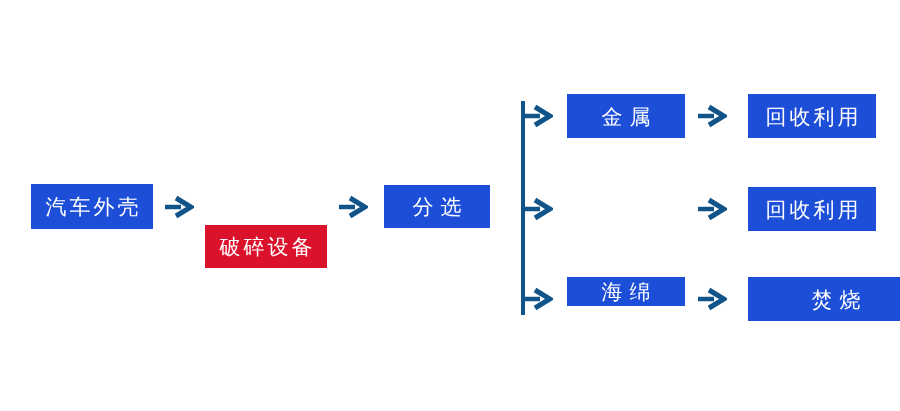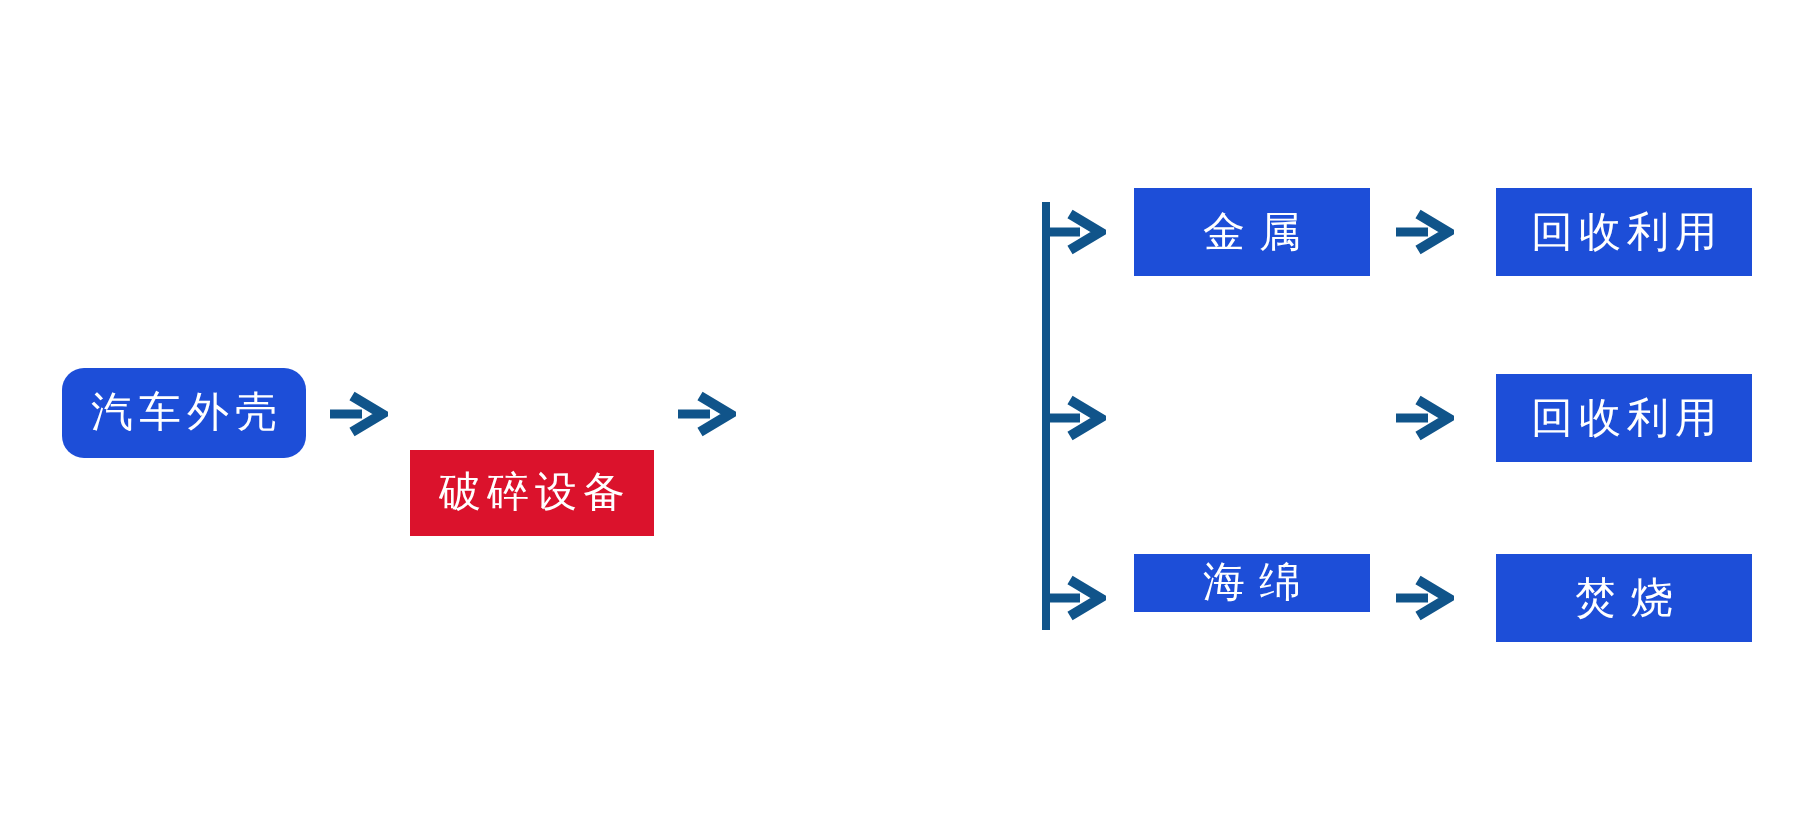--- a/index.html
+++ b/index.html
@@ -41,34 +41,35 @@
     width: 4px;
     height: 214px;
     background: #10548A;
   }
 </style>
 </head>
 <body>
 
 <div class="scene">
 
-  <div class="box blue sp4" style="left:31px; top:184px; width:122px; height:45px;border-radius:11px;">汽车外壳</div>
+  <div class="box blue sp4" style="left:31px; top:184px; width:122px; height:45px;">汽车外壳</div>
 
   <svg class="arrow" style="left:164px; top:195px;" viewBox="0 0 30 24">
     <path d="M1 12 H17" stroke="#10548A" stroke-width="4.5" fill="none"></path>
     <path d="M12 3 L27 12 L12 21" stroke="#10548A" stroke-width="5" fill="none"></path>
   </svg>
 
   <div class="box red sp4" style="left:205px; top:185px; width:122px; height:43px;">破碎设备</div>
 
   <svg class="arrow" style="left:338px; top:195px;" viewBox="0 0 30 24">
     <path d="M1 12 H17" stroke="#10548A" stroke-width="4.5" fill="none"></path>
     <path d="M12 3 L27 12 L12 21" stroke="#10548A" stroke-width="5" fill="none"></path>
   </svg>
 
+  <div class="box blue sp2" style="left:384px; top:185px; width:106px; height:43px;">分选</div>
 
   <div class="vline"></div>
 
   <svg class="arrow" style="left:523px; top:104px;" viewBox="0 0 30 24">
     <path d="M1 12 H17" stroke="#10548A" stroke-width="4.5" fill="none"></path>
     <path d="M12 3 L27 12 L12 21" stroke="#10548A" stroke-width="5" fill="none"></path>
   </svg>
   <svg class="arrow" style="left:523px; top:197px;" viewBox="0 0 30 24">
     <path d="M1 12 H17" stroke="#10548A" stroke-width="4.5" fill="none"></path>
     <path d="M12 3 L27 12 L12 21" stroke="#10548A" stroke-width="5" fill="none"></path>
@@ -89,15 +90,15 @@
     <path d="M1 12 H17" stroke="#10548A" stroke-width="4.5" fill="none"></path>
     <path d="M12 3 L27 12 L12 21" stroke="#10548A" stroke-width="5" fill="none"></path>
   </svg>
   <div class="box blue sp4" style="left:748px; top:187px; width:128px; height:44px;">回收利用</div>
 
   <div class="box blue sp2" style="left:567px; top:277px; width:118px; height:29px;">海绵</div>
   <svg class="arrow" style="left:697px; top:287px;" viewBox="0 0 30 24">
     <path d="M1 12 H17" stroke="#10548A" stroke-width="4.5" fill="none"></path>
     <path d="M12 3 L27 12 L12 21" stroke="#10548A" stroke-width="5" fill="none"></path>
   </svg>
-  <div class="box blue sp2" style="left:748px; top:277px; width:128px; height:44px;">焚烧</div>
+  <div class="box blue sp2" style="left:748px; top:277px; width:128px; height:44px;padding-left:24px;">焚烧</div>
 
 </div>
 
 </body></html>

